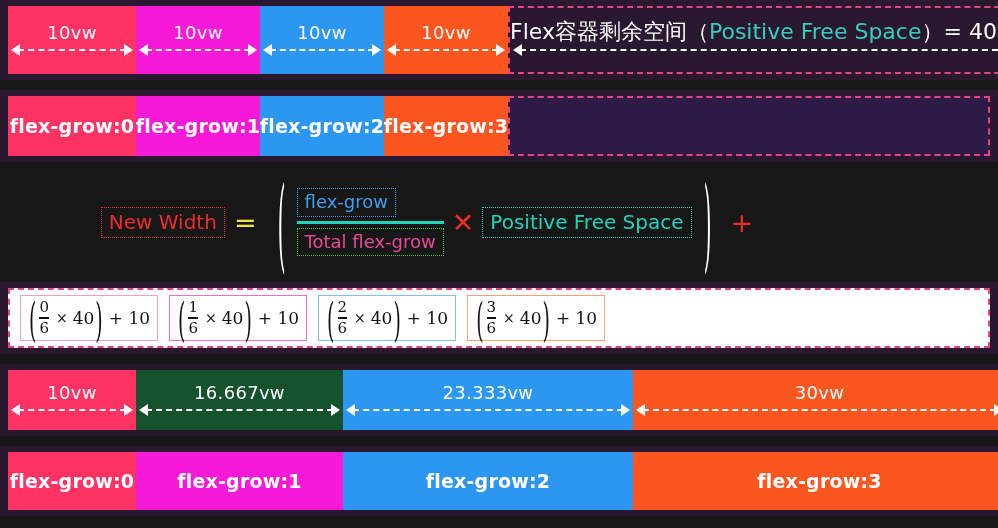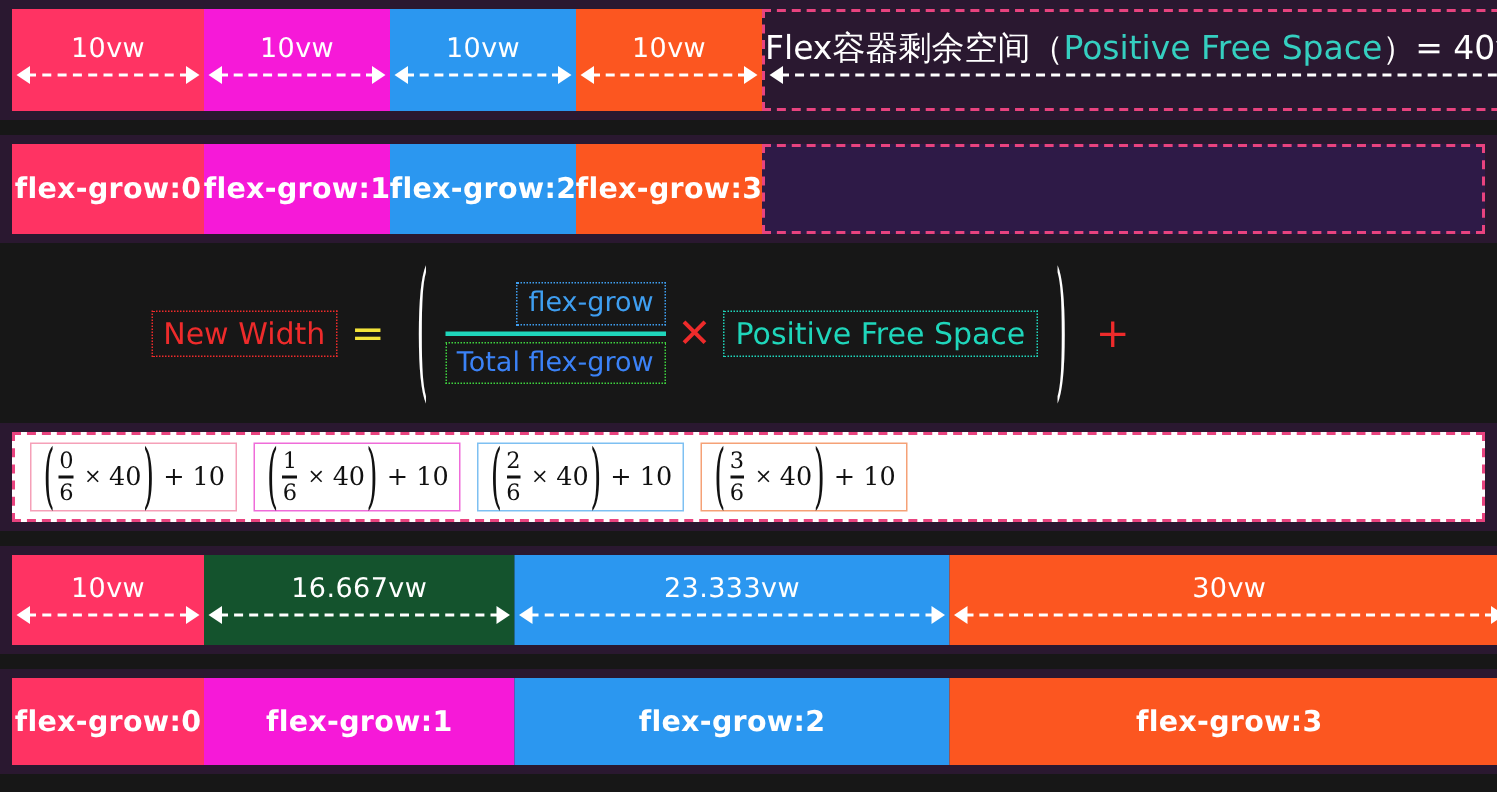--- a/index.html
+++ b/index.html
@@ -125,40 +125,40 @@
   }
   .fbox {
     padding: 3px 7px;
     font-size: 20px;
     white-space: nowrap;
     line-height: 1.15;
   }
   .f-newwidth { color: #ee2b2b; border: 1px dotted #ee2b2b; }
   .f-eq       { color: #f2e33a; font-size: 27px; padding: 0 9px; }
   .f-num      { color: #3f9ef0; border: 1px dotted #3f9ef0; font-size: 18px; }
-  .f-den      { color: #3b82f6; border: 1px dotted #3fd43f; font-size: 18px; }
+  .f-den      { color: #ec4899; border: 1px dotted #3fd43f; font-size: 18px; }
   .f-times    { color: #ee2b2b; font-size: 27px; padding: 0 8px; }
   .f-pfs      { color: #1fd6bb; border: 1px dotted #1fd6bb; }
   .f-plus     { color: #ee2b2b; font-size: 27px; padding: 0 8px; }
   .f-width    { color: #f2e33a; border: 1px dotted #bfae20; }
 
   .paren {
     color: #ffffff;
     font-size: 18px;
     font-family: "DejaVu Serif", serif;
     display: inline-block;
     transform: scaleY(5.6) scaleX(1.1);
     transform-origin: center;
     margin: 0 12px;
     font-weight: 300;
   }
   .fraction {
     display: flex;
     flex-direction: column;
-    align-items: flex-end;
+    align-items: flex-start;
     justify-content: center;
   }
   .frac-bar {
     height: 3px;
     background: #1fd6bb;
     width: 100%;
     margin: 4px 0;
   }
 
   

